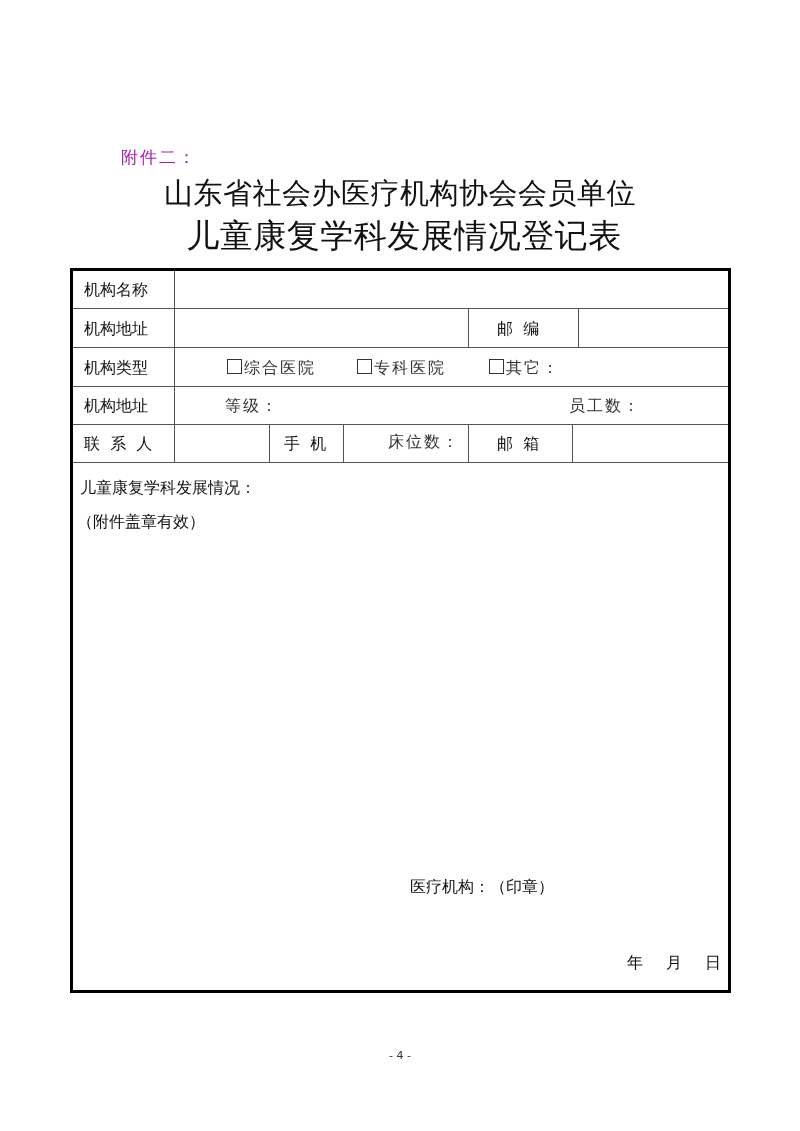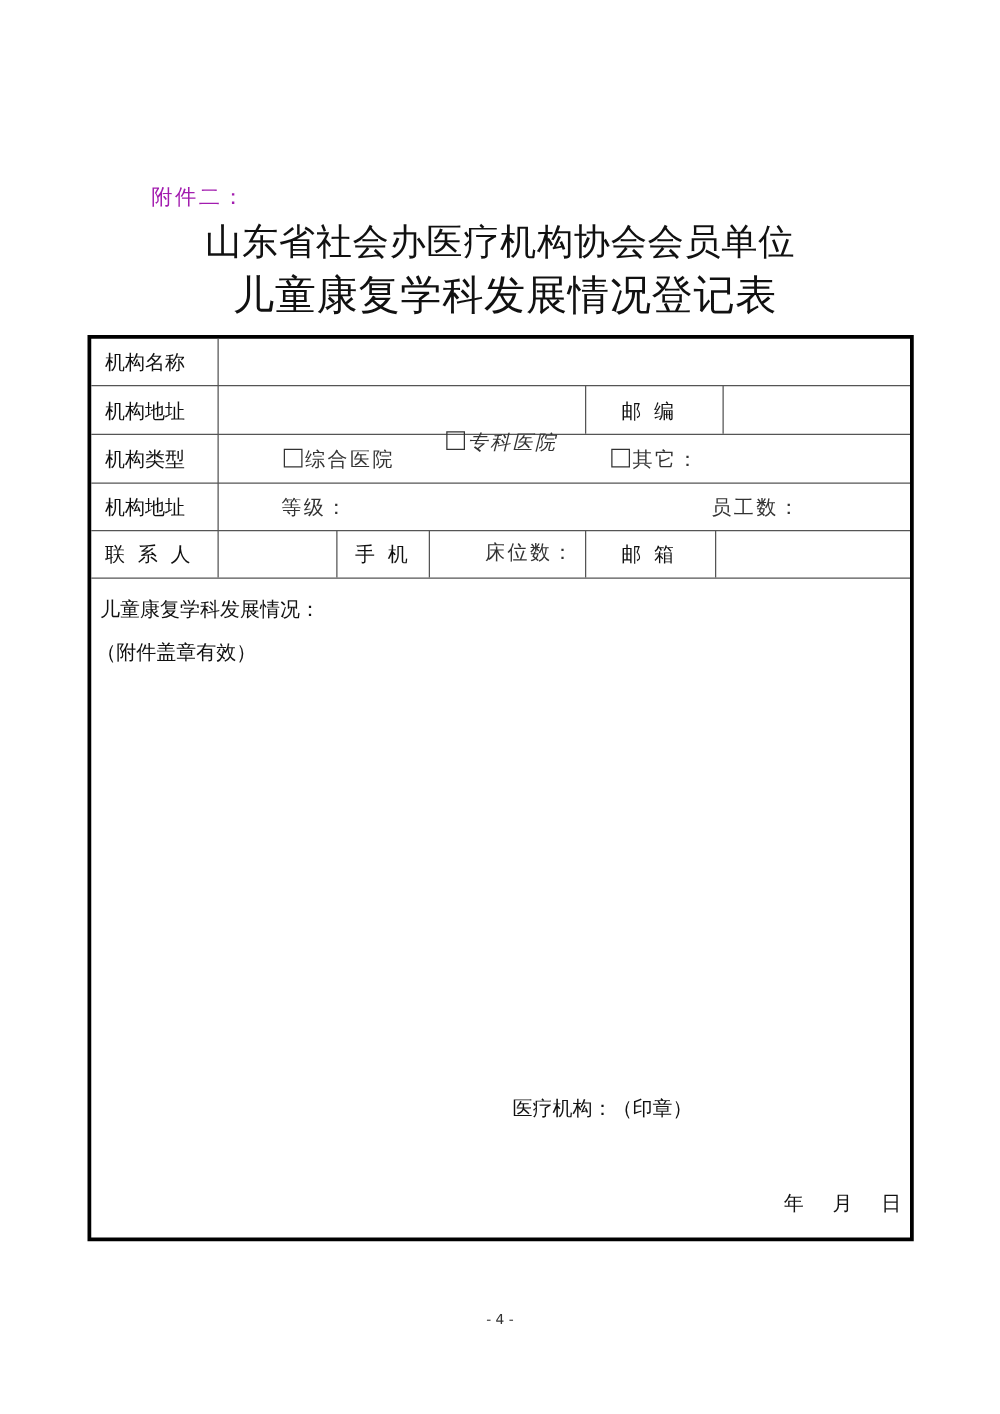--- a/index.html
+++ b/index.html
@@ -50,21 +50,21 @@
 
 <div class="lbl sans" style="left:84px; top:319px;">机构地址</div>
 <div class="val" style="left:176px; top:310px; width:290px; height:36px;"></div>
 <div class="lbl sans" style="left:497px; top:319px; white-space:pre;">邮  编</div>
 <div class="val" style="left:580px; top:310px; width:146px; height:36px;"></div>
 
 <div class="lbl sans" style="left:84px; top:358px;">机构类型</div>
 <div class="val" style="left:183px; top:358px;">
   <span class="box"></span><span>综合医院</span>
 </div>
-<div class="val" style="left:313px; top:344px;font-style:italic;">
+<div class="val" style="left:313px; top:358px;">
   <span class="box"></span><span>专科医院</span>
 </div>
 <div class="val" style="left:445px; top:358px;">
   <span class="box"></span><span>其它：</span>
 </div>
 
 <div class="lbl sans" style="left:84px; top:396px;">机构地址</div>
 <div class="val" style="left:181px; top:396px;">等级：</div>
 <div class="val" style="left:240px; top:390px; width:95px; height:32px;"></div>
 <div class="val" style="left:344px; top:396px;margin-top:36px;">床位数：</div>

